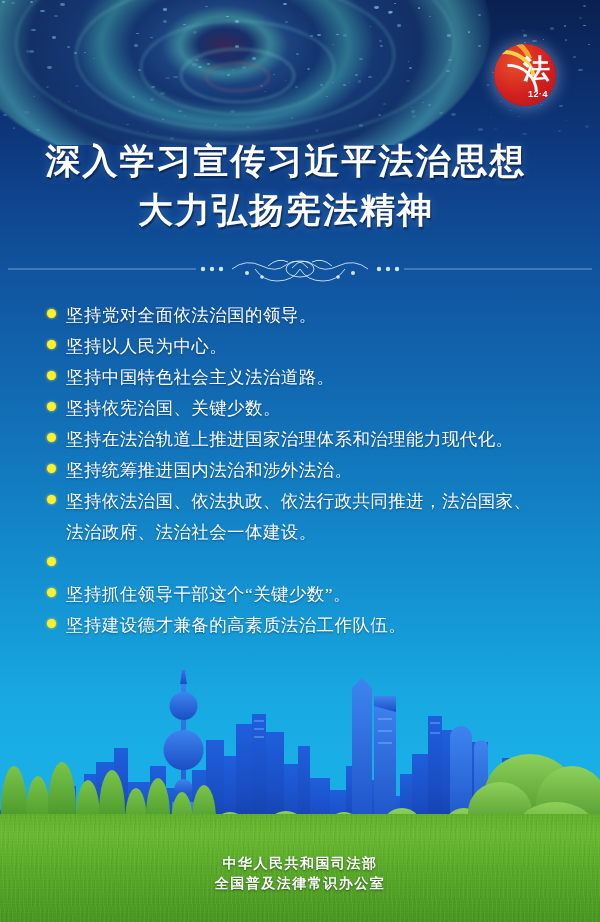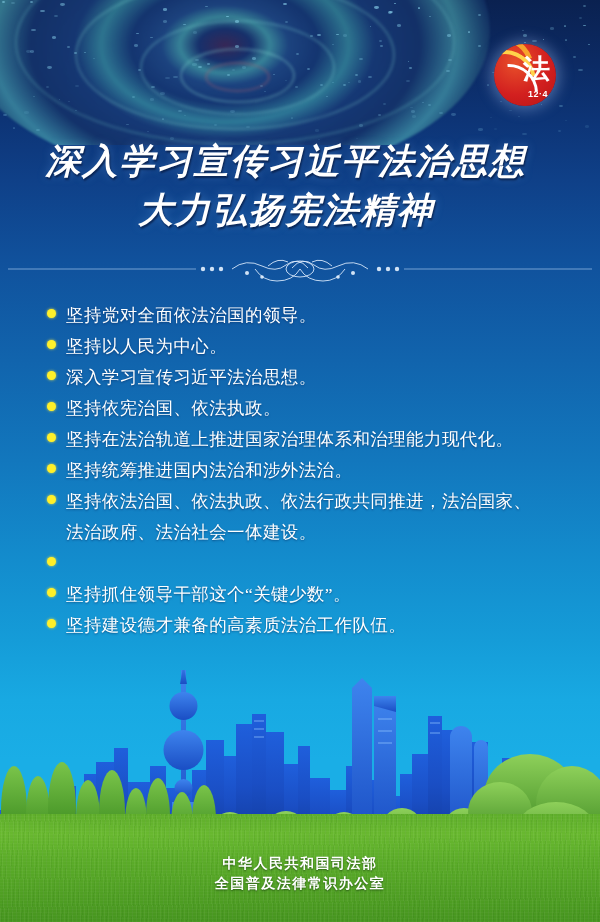--- a/index.html
+++ b/index.html
@@ -146,21 +146,20 @@
     font-family: "Liberation Sans", sans-serif;
     font-weight: bold;
   }
 
   
   .title-wrap {
     position: absolute;
     left: 0; top: 136px;
     width: 572px;
     text-align: center;
-    font-style: italic;
   }
   .title-line {
     color: #ffffff;
     font-size: 35px;
     font-weight: bold;
     letter-spacing: 2px;
     line-height: 49px;
     font-family: "Liberation Sans", "DejaVu Sans", sans-serif;
     text-shadow:
       1px 2px 2px rgba(4,22,60,0.75),
@@ -473,25 +472,25 @@
       <div class="item">
         <span class="dot" style="background: rgb(255, 240, 42);"></span>
         <div class="item-text">坚持党对全面依法治国的领导。</div>
       </div>
       <div class="item">
         <span class="dot" style="background: rgb(255, 240, 42);"></span>
         <div class="item-text">坚持以人民为中心。</div>
       </div>
       <div class="item">
         <span class="dot" style="background: rgb(255, 240, 42);"></span>
-        <div class="item-text">深入学习宣传习近平法治思想。</div>
-      </div>
-      <div class="item">
-        <span class="dot" style="background: rgb(255, 240, 42);"></span>
-        <div class="item-text">坚持依宪治国、依法执政。</div>
+        <div class="item-text">坚持中国特色社会主义法治道路。</div>
+      </div>
+      <div class="item">
+        <span class="dot" style="background: rgb(255, 240, 42);"></span>
+        <div class="item-text">坚持依宪治国、关键少数。</div>
       </div>
       <div class="item">
         <span class="dot" style="background: rgb(255, 240, 42);"></span>
         <div class="item-text">坚持在法治轨道上推进国家治理体系和治理能力现代化。</div>
       </div>
       <div class="item">
         <span class="dot" style="background: rgb(255, 240, 42);"></span>
         <div class="item-text">坚持统筹推进国内法治和涉外法治。</div>
       </div>
       <div class="item">

